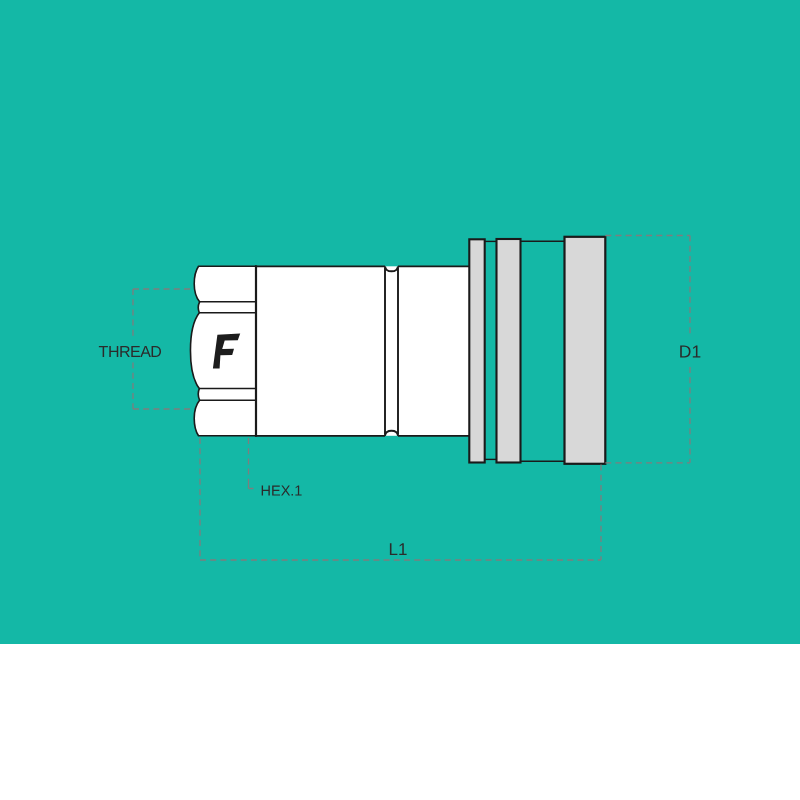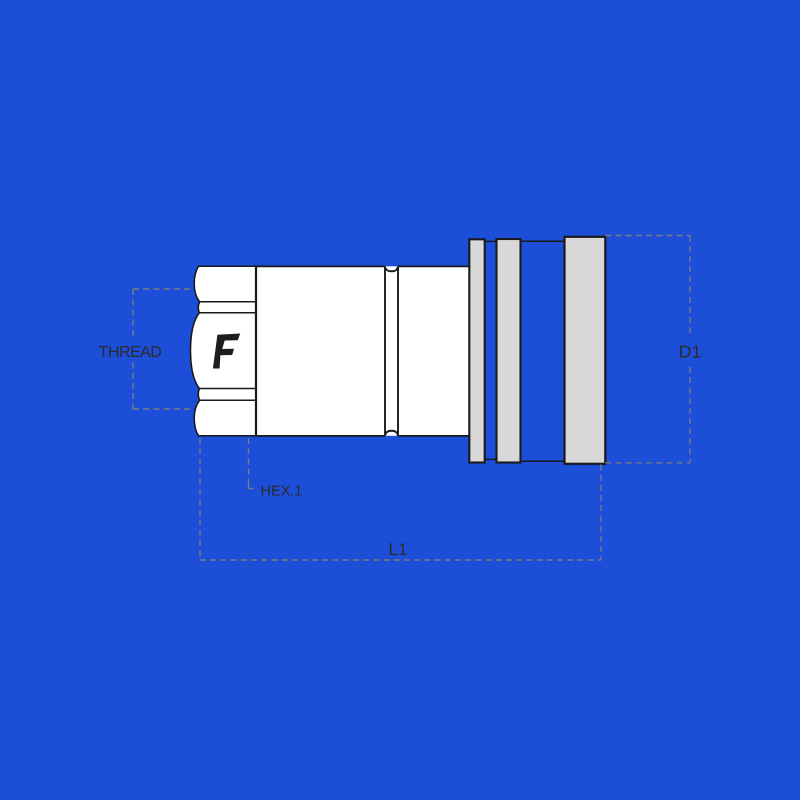--- a/index.html
+++ b/index.html
@@ -1,16 +1,16 @@
 <!DOCTYPE html>
 <html><head>
 <meta charset="utf-8">
 <style>
   html,body{margin:0;padding:0;background:#ffffff;}
-  .wrap{width:800px;height:800px;position:relative;background:#1d4ed8;}
+  .wrap{width:800px;height:644px;position:relative;background:#14b8a6;}
   svg{position:absolute;top:0;left:0;will-change:transform;transform:translateZ(0);}
   text{font-family:"Liberation Sans",sans-serif;fill:#2b2b2b;}
 </style>
 </head>
 <body>
 <div class="wrap">
 <svg width="800" height="800" viewBox="0 0 800 800">
 
   <g fill="#ffffff" stroke="#1a1a1a" stroke-width="1.6" stroke-linejoin="round">
 

